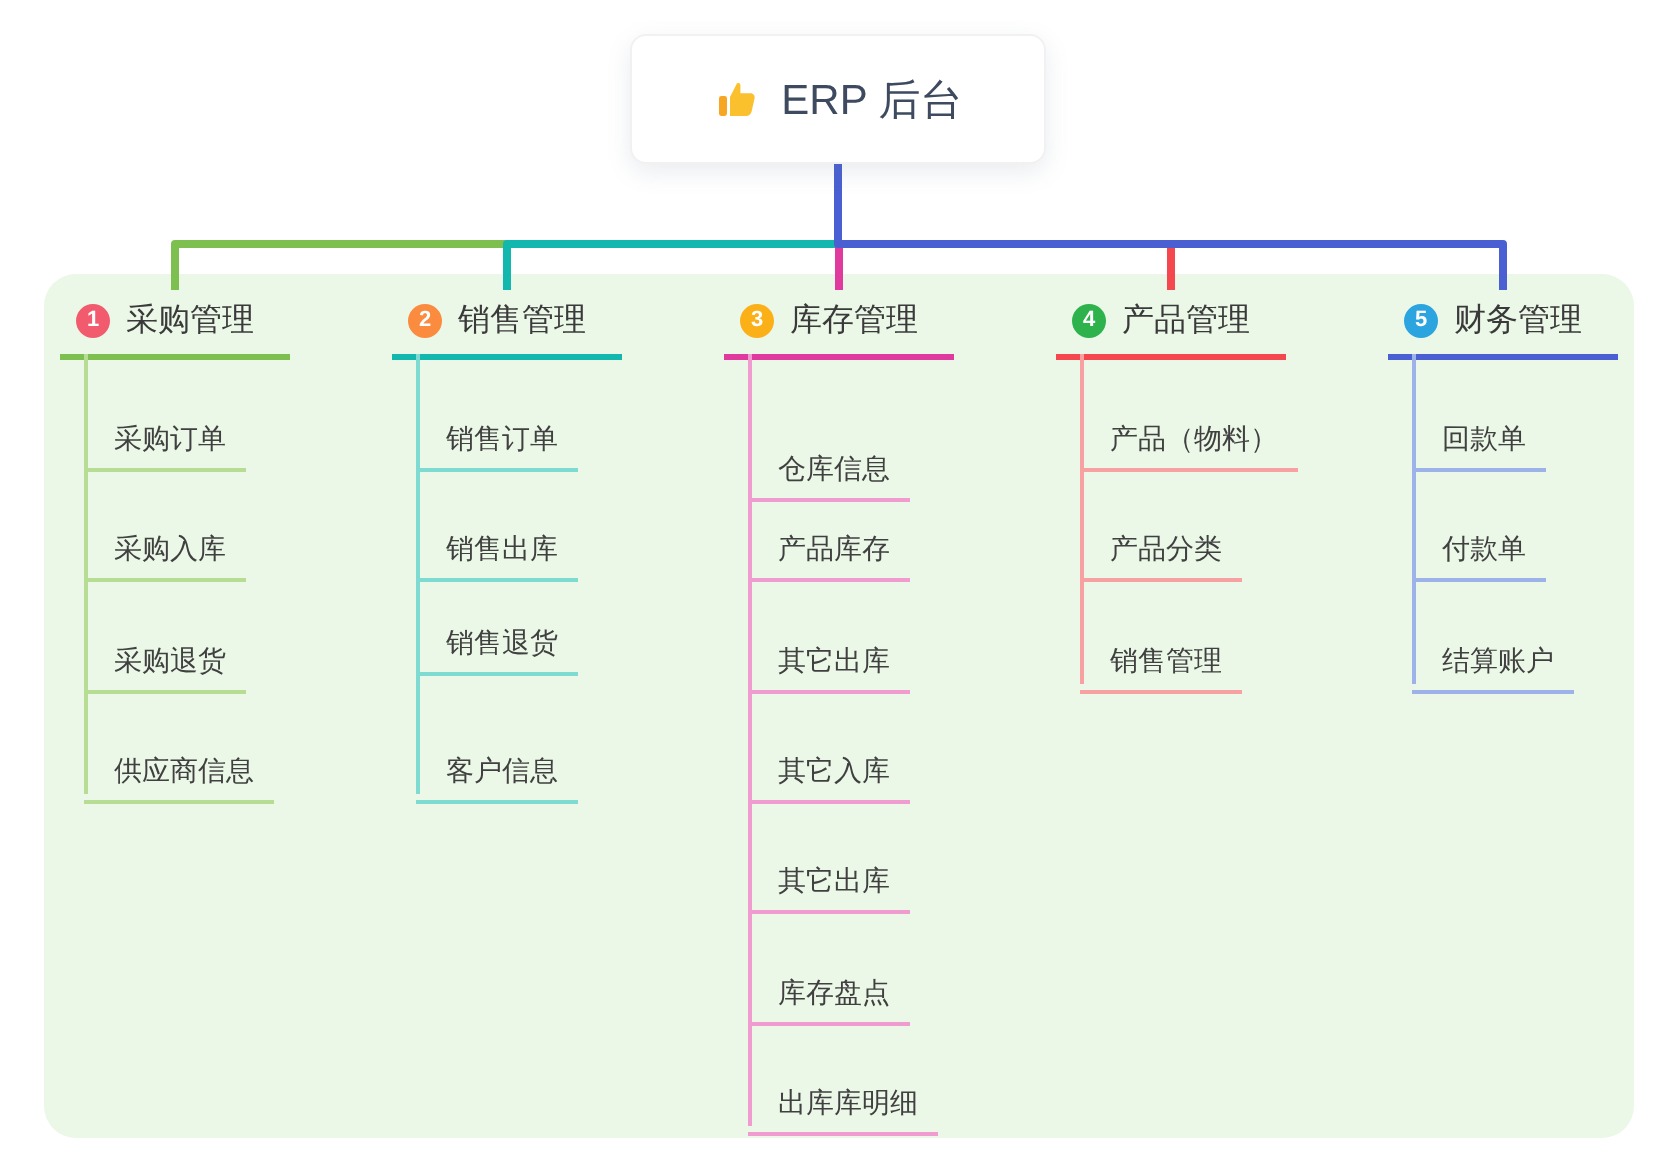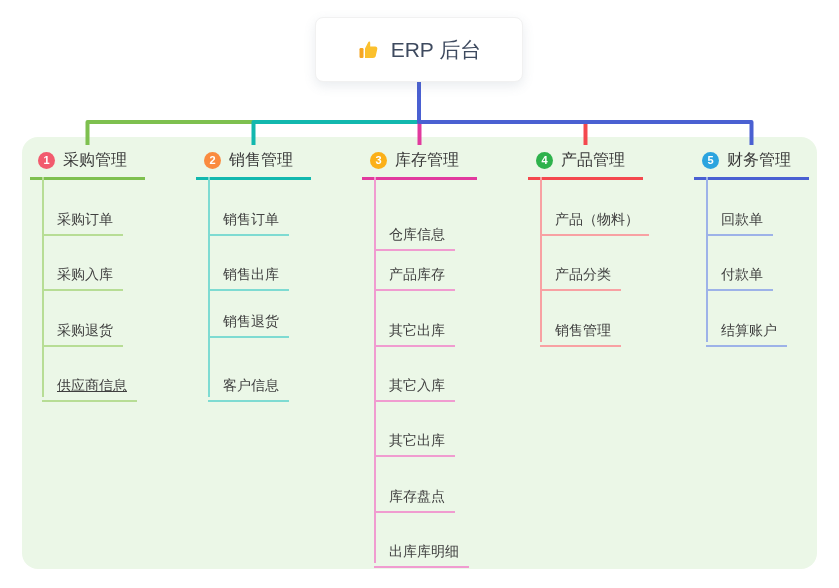--- a/index.html
+++ b/index.html
@@ -69,21 +69,21 @@
   <div id="branches-host">
       <div class="branch" style="left: 30px;">
         <div class="branch-title" style="border-bottom-color: rgb(126, 192, 79);">
           <span class="badge" style="background: rgb(242, 91, 110);">1</span>
           <span class="branch-label">采购管理</span>
         </div>
         <div class="vline" style="background: rgb(183, 221, 149); top: 33px; height: 219.9px;"></div>
         <div class="child" style="top: 55px; border-bottom-color: rgb(183, 221, 149);">采购订单</div>
         <div class="child" style="top: 110.3px; border-bottom-color: rgb(183, 221, 149);">采购入库</div>
         <div class="child" style="top: 165.6px; border-bottom-color: rgb(183, 221, 149);">采购退货</div>
-        <div class="child" style="top: 220.9px; border-bottom-color: rgb(183, 221, 149); text-decoration: underline;">供应商信息</div>
+        <div class="child" style="top: 220.9px; border-bottom-color: rgb(183, 221, 149);">供应商信息</div>
       </div>
       <div class="branch" style="left: 196px;">
         <div class="branch-title" style="border-bottom-color: rgb(18, 184, 174);">
           <span class="badge" style="background: rgb(250, 139, 63);">2</span>
           <span class="branch-label">销售管理</span>
         </div>
         <div class="vline" style="background: rgb(126, 219, 210); top: 33px; height: 219.9px;"></div>
         <div class="child" style="top: 55px; border-bottom-color: rgb(126, 219, 210);">销售订单</div>
         <div class="child" style="top: 110.3px; border-bottom-color: rgb(126, 219, 210);">销售出库</div>
         <div class="child" style="top: 157px; border-bottom-color: rgb(126, 219, 210);">销售退货</div>

